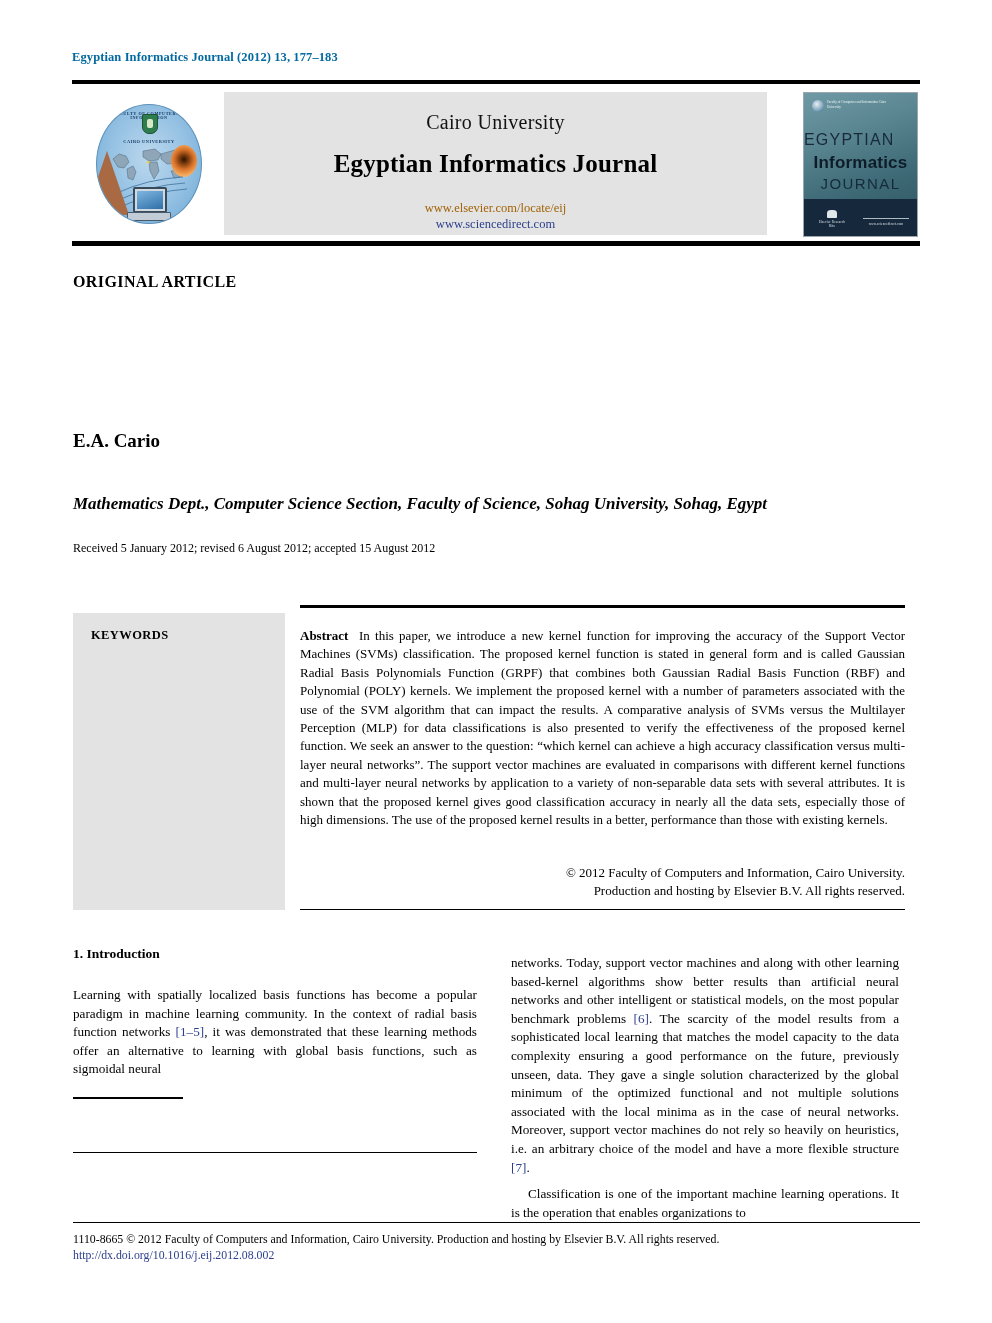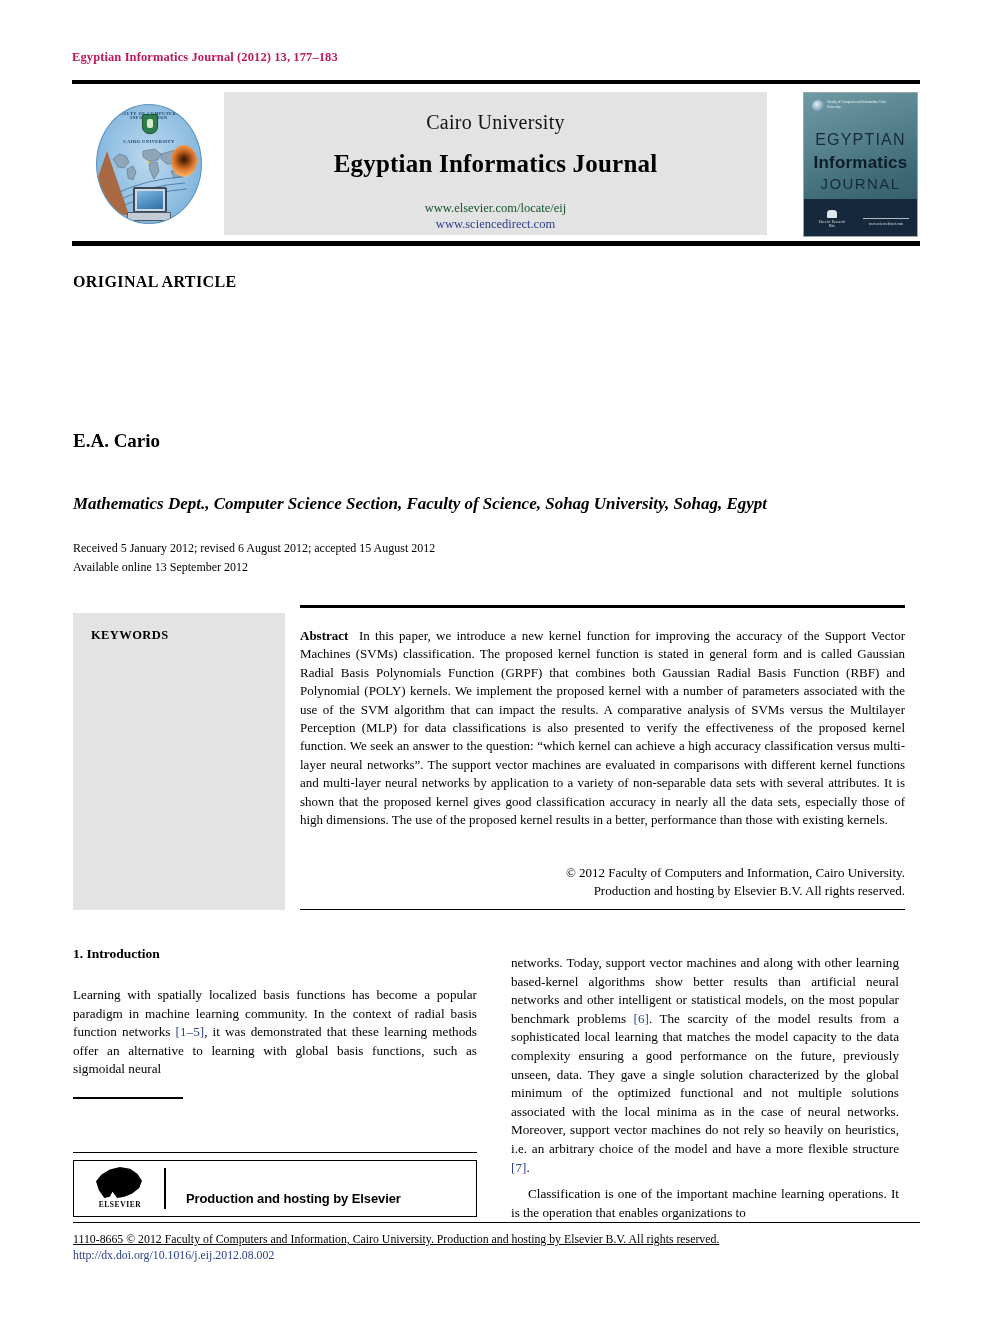--- a/index.html
+++ b/index.html
@@ -22,21 +22,21 @@
     height: 1323px;
   }
 
   
   .running-head {
     position: absolute;
     left: 72px; top: 50px;
     font-family: "Liberation Serif", serif;
     font-size: 12.5px;
     font-weight: bold;
-    color: #be185d;
+    color: #0369a1;
     letter-spacing: 0.1px;
   }
 
   
   .rule-thick-top {
     position: absolute;
     left: 72px; top: 80px;
     width: 848px; height: 4px;
     background: #000;
   }
@@ -207,21 +207,21 @@
     margin-top: 16px;
     font-size: 25px;
     font-weight: bold;
     font-family: "Liberation Serif", serif;
     color: #000;
     letter-spacing: 0.2px;
   }
   .mast-url1 {
     margin-top: 23px;
     font-size: 12.5px;
-    color: #14532d;
+    color: #a16207;
   }
   .mast-url2 {
     margin-top: 1px;
     font-size: 12.5px;
     color: #2b3f8c;
   }
 
   .cover {
     position: absolute;
     right: 2px; top: 4px;
@@ -241,21 +241,20 @@
     position: absolute;
     left: 23px; top: 7px;
     font-size: 3.3px;
     line-height: 4.6px;
     color: #e9f1f5;
     width: 70px;
   }
   .cover-l1 {
     position: absolute;
     left: 0; top: 38px; width: 113px;
-    text-align: center;
     font-family: "Liberation Sans", sans-serif;
     font-size: 16px;
     letter-spacing: 1.2px;
     color: #182a3a;
   }
   .cover-l2 {
     position: absolute;
     left: 0; top: 60px; width: 113px;
     text-align: center;
     font-family: "Liberation Sans", sans-serif;
@@ -468,21 +467,20 @@
     letter-spacing: -0.1px;
   }
 
   
   .foot-line {
     position: absolute;
     left: 73px; top: 1231px;
     width: 847px;
     font-size: 11.8px;
     line-height: 16px;
-    text-decoration: underline;
   }
   .foot-doi {
     position: absolute;
     left: 73px; top: 1248px;
     font-size: 11.8px;
     color: #2b3f8c;
   }
 </style>
 </head>
 <body>
@@ -548,21 +546,20 @@
     </div>
   </div>
 
   <div class="rule-thick-bottom"></div>
 
   <div class="orig-article">ORIGINAL ARTICLE</div>
   <div class="author">E.A. Cario</div>
   <div class="affil">Mathematics Dept., Computer Science Section, Faculty of Science, Sohag University, Sohag, Egypt</div>
   <div class="dates">
     <div>Received 5 January 2012; revised 6 August 2012; accepted 15 August 2012</div>
-    <div>Available online 13 September 2012</div>
   </div>
 
   <div class="kw-box">
     <div class="kw-title">KEYWORDS</div>
   </div>
 
   <div class="rule-abs-top"></div>
   <div class="abstract">
     <span class="lbl">Abstract</span>&nbsp;&nbsp;<span>In this paper, we introduce a new kernel function for improving the accuracy of the Support Vector Machines (SVMs) classification. The proposed kernel function is stated in general form and is called Gaussian Radial Basis Polynomials Function (GRPF) that combines both Gaussian Radial Basis Function (RBF) and Polynomial (POLY) kernels. We implement the proposed kernel with a number of parameters associated with the use of the SVM algorithm that can impact the results. A comparative analysis of SVMs versus the Multilayer Perception (MLP) for data classifications is also presented to verify the effectiveness of the proposed kernel function. We seek an answer to the question: “which kernel can achieve a high accuracy classification versus multi-layer neural networks”. The support vector machines are evaluated in comparisons with different kernel functions and multi-layer neural networks by application to a variety of non-separable data sets with several attributes. It is shown that the proposed kernel gives good classification accuracy in nearly all the data sets, especially those of high dimensions. The use of the proposed kernel results in a better, performance than those with existing kernels.</span>
   </div>
@@ -579,26 +576,18 @@
   </div>
 
   <div class="col-right">
     <p><span>networks. Today, support vector machines and along with other learning based-kernel algorithms show better results than artificial neural networks and other intelligent or statistical models, on the most popular benchmark problems </span><span class="cite">[6]</span><span>. The scarcity of the model results from a sophisticated local learning that matches the model capacity to the data complexity ensuring a good performance on the future, previously unseen, data. They gave a single solution characterized by the global minimum of the optimized functional and not multiple solutions associated with the local minima as in the case of neural networks. Moreover, support vector machines do not rely so heavily on heuristics, i.e. an arbitrary choice of the model and have a more flexible structure </span><span class="cite">[7]</span><span>.</span></p>
     <p>Classification is one of the important machine learning operations. It is the operation that enables organizations to</p>
   </div>
 
   <div class="rule-foot-top"></div>
   <div class="rule-foot-mid"></div>
 
-  <div class="elsevier-box">
-    <div class="els-logo">
-      <div class="els-tree"></div>
-      <div class="els-name">ELSEVIER</div>
-    </div>
-    <div class="els-divider"></div>
-    <div class="els-text">Production and hosting by Elsevier</div>
-  </div>
 
   <div class="rule-foot-bottom"></div>
   <div class="foot-line">1110-8665 © 2012 Faculty of Computers and Information, Cairo University. Production and hosting by Elsevier B.V. All rights reserved.</div>
   <div class="foot-doi">http://dx.doi.org/10.1016/j.eij.2012.08.002</div>
 
 </div>
 
 </body></html>

